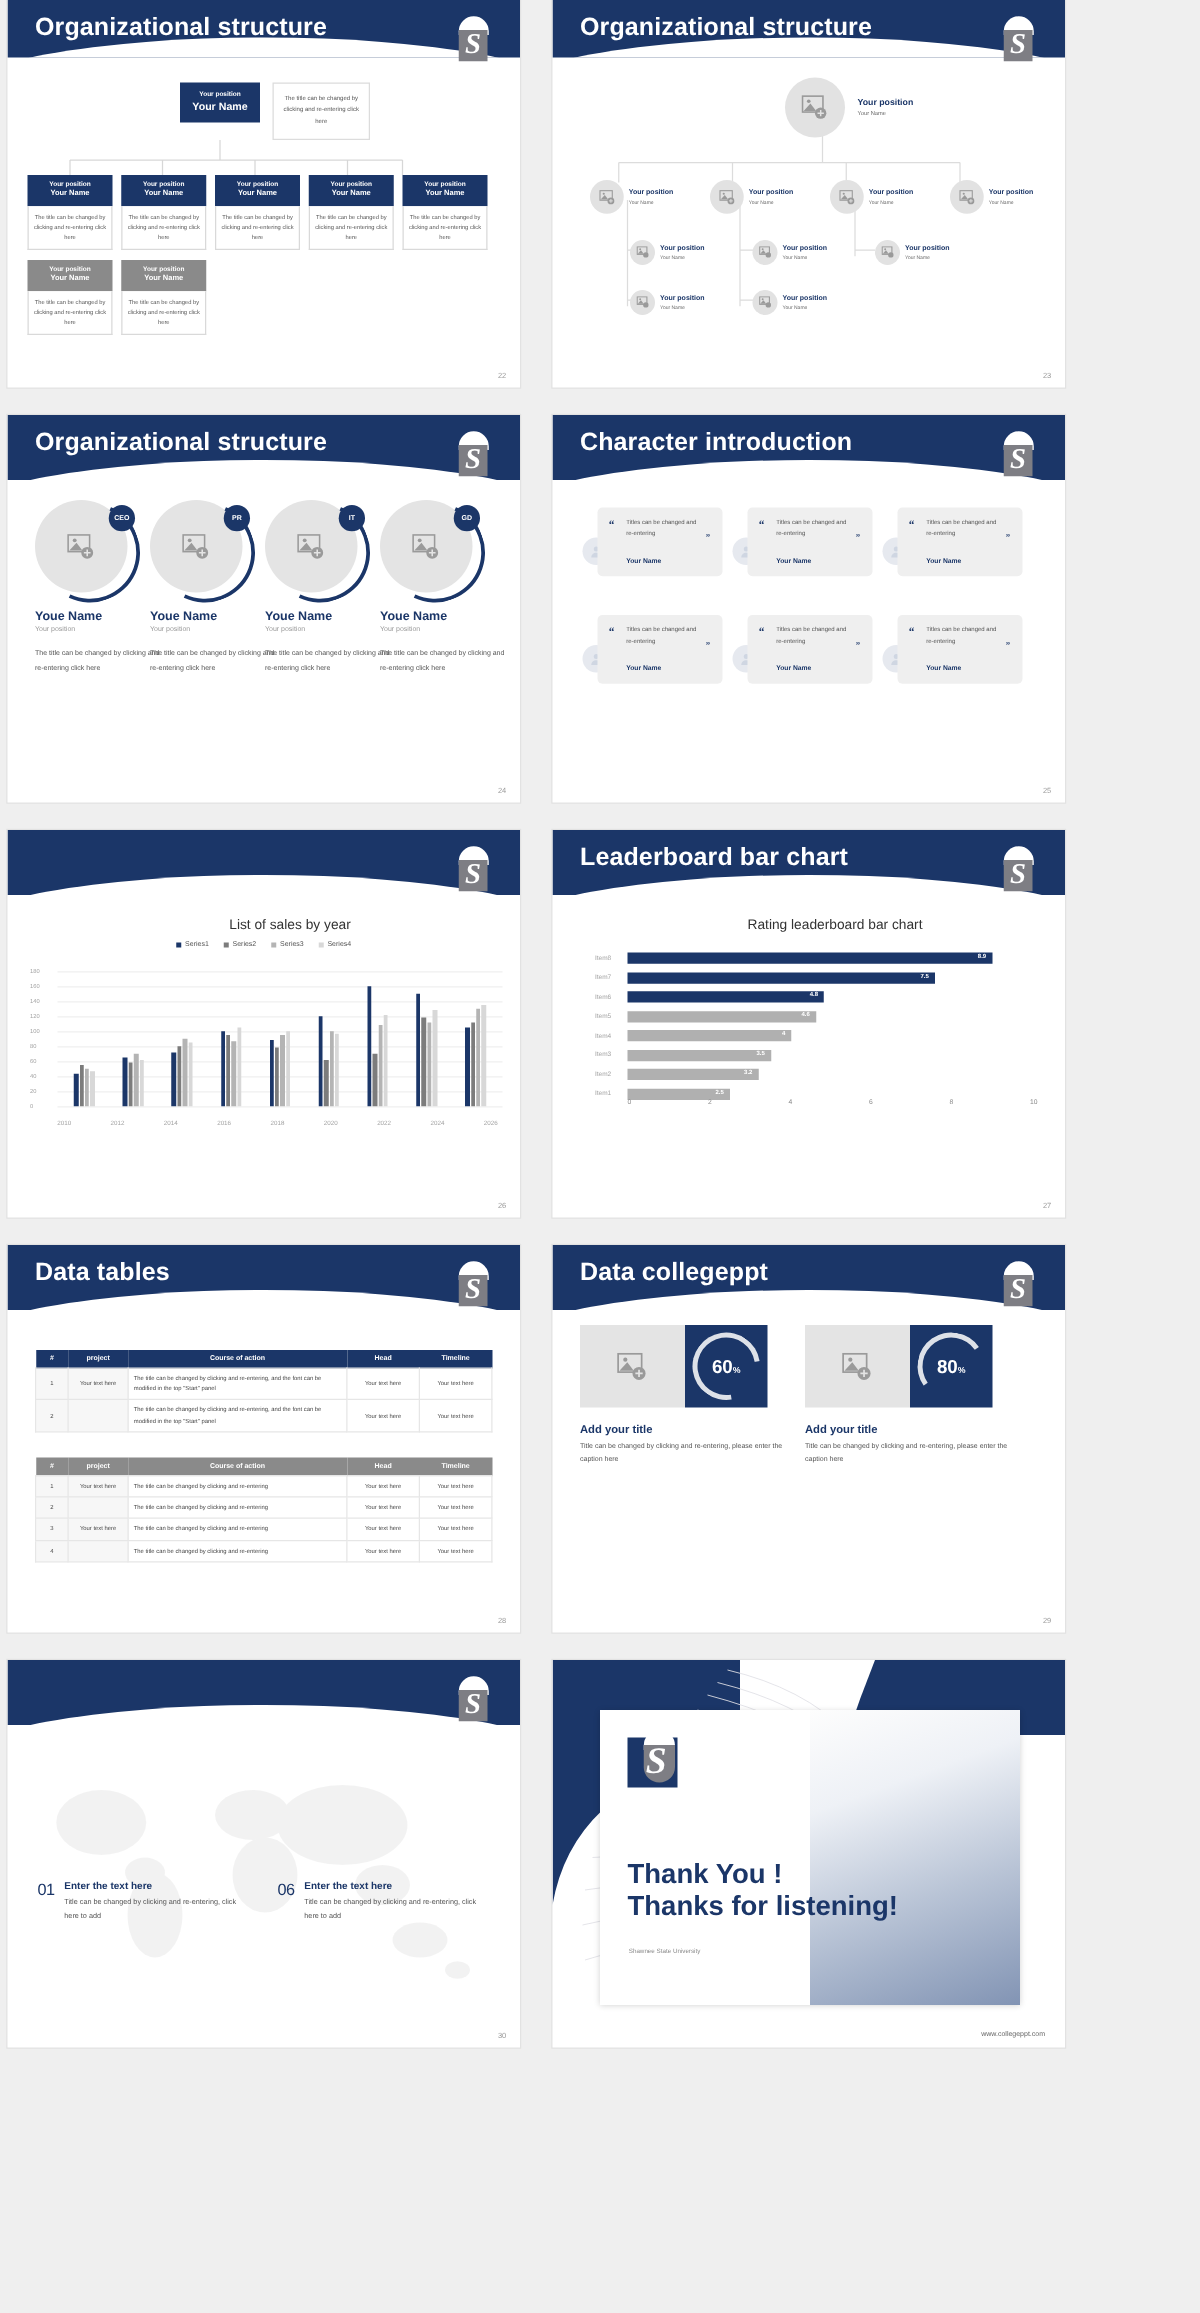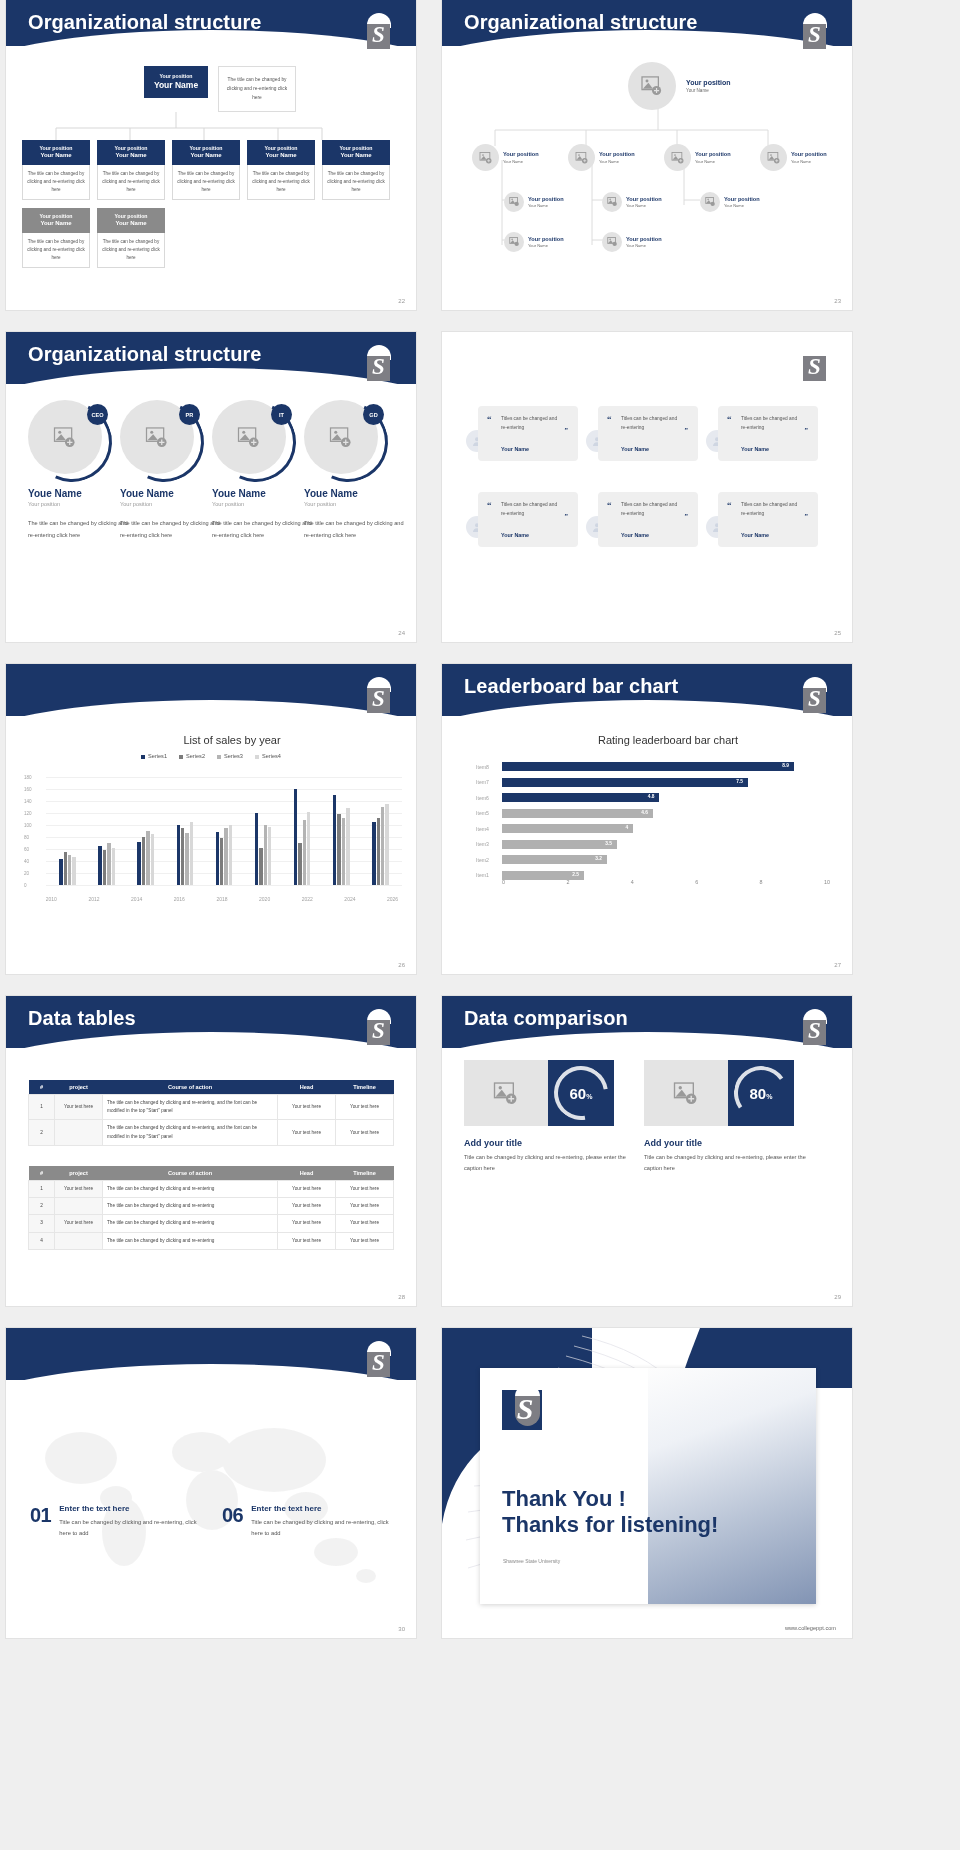--- a/index.html
+++ b/index.html
@@ -101,21 +101,21 @@
   .dc-img{flex:1;background:#e4e4e4;display:flex;align-items:center;justify-content:center;}
   .dc-pct{width:66px;background:#1b3668;display:flex;align-items:center;justify-content:center;position:relative;}
   .ring{width:46px;height:46px;border-radius:50%;border:4px solid rgba(255,255,255,.85);
         border-right-color:transparent;transform:rotate(36deg);position:absolute;}
   .pctxt{color:#fff;font-size:15px;font-weight:bold;position:relative;z-index:2;}
   .pctxt small{font-size:7px;}
   .dc-h{position:absolute;font-size:9px;font-weight:bold;color:#1b3668;}
   .dc-b{position:absolute;font-size:5.6px;color:#555;line-height:1.95;width:168px;}
 
   
-  .num{font-size:20px;font-weight:bold;color:#1b3668;letter-spacing:-.5px;}
+  .num{font-size:13px;font-weight:normal;color:#1b3668;letter-spacing:-.5px;}
   .gb-h{font-size:8px;font-weight:bold;color:#1b3668;}
   .gb-b{font-size:5.8px;color:#555;line-height:1.9;width:140px;margin-top:4px;}
   .dots{position:absolute;left:0;top:52px;width:100%;height:240px;opacity:.5;}
 
   
   .ty-card{position:absolute;left:38px;top:40px;width:336px;height:236px;background:#fff;box-shadow:0 1px 5px rgba(0,0,0,.18);overflow:hidden;}
   .ty-logo{position:absolute;left:22px;top:22px;width:40px;height:40px;}
   .ty h2{position:absolute;left:22px;top:118px;margin:0;font-size:22px;color:#1b3668;font-weight:bold;line-height:1.18;}
   .ty .u{position:absolute;left:23px;top:190px;font-size:5px;color:#8a8a8a;}
   .ty-photo{position:absolute;right:0;top:0;width:168px;height:236px;
@@ -465,20 +465,24 @@
         <div class="badge">GD</div>
       </div>
       <h3>Youe Name</h3>
       <div class="sub">Your position</div>
       <div class="txt">The title can be changed by clicking and re-entering click here</div>
     </div>
     <div class="pno">24</div>
   </div>
 
   <div class="slide">
+    <div class="hdr tall">
+      <h1>Character introduction</h1>
+      <div class="hdr-curve"></div>
+    </div>
     <div class="logo">
       <div class="cap"></div>
         <div class="sq"></div>
       <div class="s">S</div>
     </div>
 
     <div class="av25" style="left:24px;top:98px;">
         <svg width="12" height="12" viewBox="0 0 24 24">
           <circle cx="12" cy="8.5" r="4" fill="#cfd6e2"></circle>
           <path d="M4 22c0-4.4 3.6-7.5 8-7.5s8 3.1 8 7.5z" fill="#cfd6e2"></path>
@@ -834,21 +838,21 @@
               <td class="c">Your text here</td>
             </tr>
           </tbody>
         </table>
     </div>
     <div class="pno">28</div>
   </div>
 
   <div class="slide">
     <div class="hdr tall">
-      <h1>Data comparison</h1>
+      <h1>Data collegeppt</h1>
       <div class="hdr-curve"></div>
     </div>
     <div class="logo">
       <div class="cap"></div>
         <div class="sq"></div>
       <div class="s">S</div>
     </div>
 
     <div class="dc-pair" style="left:22px;">
       <div class="dc-img">

